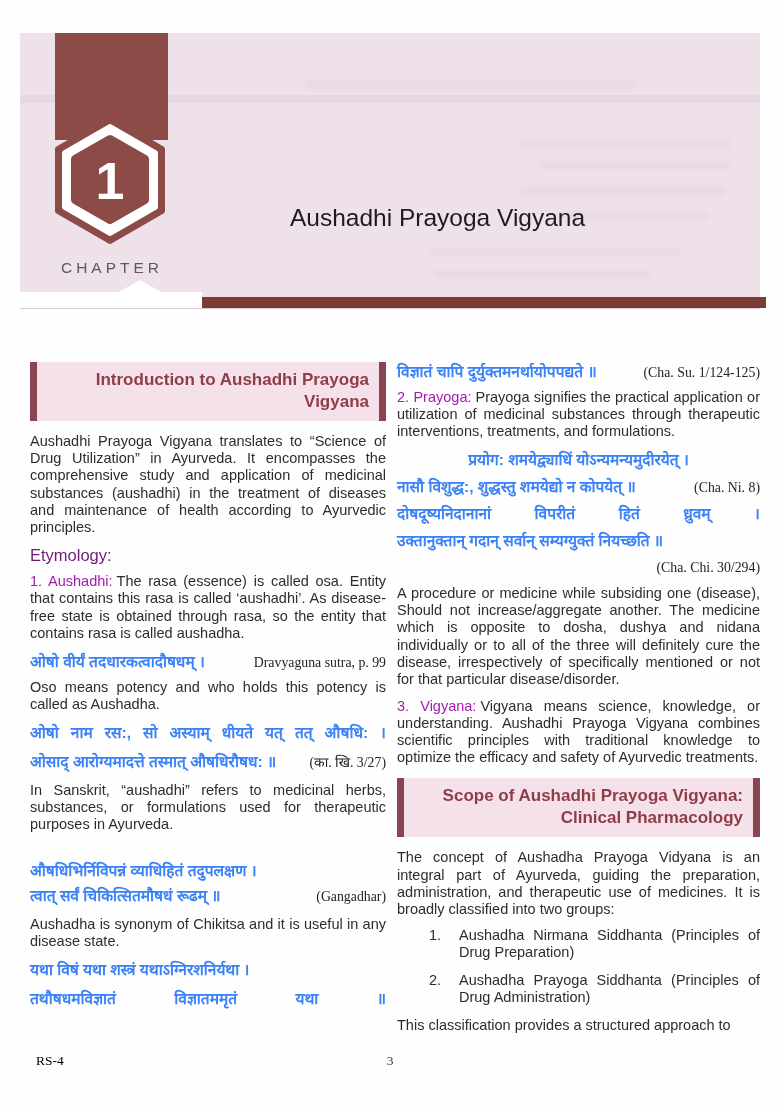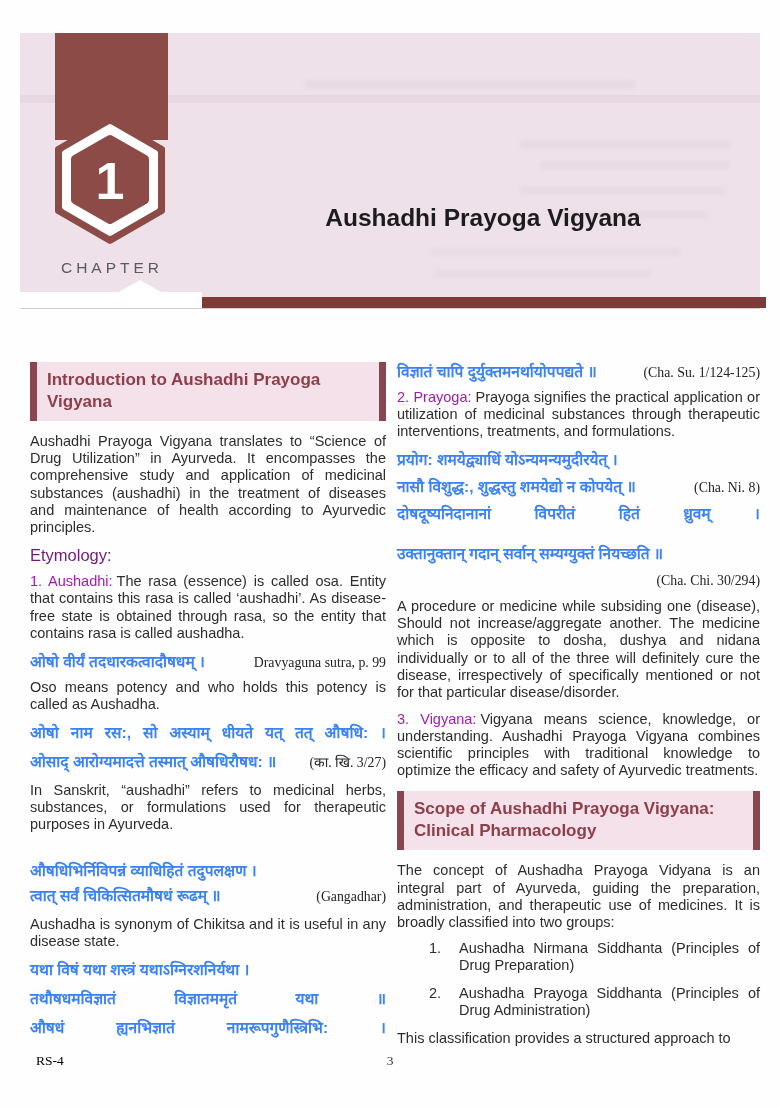--- a/index.html
+++ b/index.html
@@ -9,33 +9,33 @@
     font-family:"Liberation Sans","DejaVu Sans",sans-serif; color:#2d2d30; overflow:hidden;
   }
   
   .band { position:absolute; left:20px; top:33px; width:740px; height:276px;
     background:#eee1e9; border-bottom:1px solid #d8ccd4; }
   .band-shade { position:absolute; left:0; top:62px; width:740px; height:8px; background:#e0cfdc; opacity:.55; }
   .ribbon { position:absolute; left:55px; top:33px; width:113px; height:107px; background:#8c4b47; }
   .badge { position:absolute; left:49px; top:114px; width:122px; height:132px; }
   .chapter-label { position:absolute; left:48px; top:259px; width:128px; text-align:center;
     font-size:15.5px; letter-spacing:4px; color:#595a5e; font-weight:400; }
-  .chapter-title { position:absolute; left:283px; top:204px; width:400px; text-align:center;
-    font-size:24.5px; font-weight:700; color:#1c1c1e; }
+  .chapter-title { position:absolute; left:290px; top:204px; width:400px; 
+    font-size:24.5px; font-weight:400; color:#1c1c1e; }
   .white-strip { position:absolute; left:20px; top:292px; width:182px; height:16px; background:#ffffff; }
   .strip-peak { position:absolute; left:117px; top:280px; width:0; height:0;
     border-left:23px solid transparent; border-right:23px solid transparent; border-bottom:13px solid #ffffff; }
   .maroon-bar { position:absolute; left:202px; top:297px; width:564px; height:11px; background:#7d3b38; }
   .ghost { position:absolute; background:#9a8896; opacity:.07; filter:blur(2px); border-radius:2px; }
   
   .col { position:absolute; top:362px; font-size:14.5px; line-height:1.18; }
   .col-left  { left:30px;  width:356px; }
   .col-right { left:397px; width:363px; }
   .hbox { background:#f5e1ea; border-left:7px solid #8a4550; border-right:7px solid #8a4550;
-    padding:7px 10px 8px; font-weight:700; font-size:17px; line-height:1.3; color:#8e3d49; margin-bottom:12px; }
+    padding:7px 10px 8px; font-weight:700; font-size:17px; line-height:1.3; color:#8e3d49; margin-bottom:12px;text-align:right; }
   p.body { text-align:justify; margin-bottom:10px; }
   .lead-label { color:#a21caf; font-weight:400; margin-right:4px; }
   .sec-head { color:#701a75; font-weight:400; font-size:16.5px; margin:4px 0 8px; }
   .skt { font-weight:700; font-size:15.5px; color:#3b82f6; line-height:1.35; }
   .skt-line { margin-bottom:4px; }
   .spread { text-align:justify; text-align-last:justify; }
   .sutra-row { display:flex; justify-content:space-between; align-items:baseline; margin-bottom:6px; gap:8px; }
   .sutra-row .skt { white-space:nowrap; }
   .cite { font-family:"Liberation Serif","DejaVu Serif",serif; font-size:13.8px; color:#232326; white-space:nowrap; }
   .cite-right { text-align:right; margin:2px 0 8px; }
@@ -119,41 +119,40 @@
         <span class="skt">त्वात् सर्वं चिकित्सितमौषधं रूढम् ॥</span>
         <span class="cite">(Gangadhar)</span>
       </div>
     </div>
 
     <p class="body">Aushadha is synonym of Chikitsa and it is useful in any disease state.</p>
 
     <div class="verse-block">
       <div class="skt skt-line">यथा विषं यथा शस्त्रं यथाऽग्निरशनिर्यथा ।</div>
       <div class="skt skt-line spread">तथौषधमविज्ञातं विज्ञातममृतं यथा ॥</div>
-      <div class="skt skt-line spread">औषधं ह्यनभिज्ञातं नामरूपगुणैस्त्रिभि: ।</div>
     </div>
 
   </div>
 
   <div class="col col-right">
 
     <div class="sutra-row">
       <span class="skt">विज्ञातं चापि दुर्युक्तमनर्थायोपपद्यते ॥</span>
       <span class="cite">(Cha. Su. 1/124-125)</span>
     </div>
 
     <p class="body"><b class="lead-label">2. Prayoga:</b><span>Prayoga signifies the practical application or utilization of medicinal substances through therapeutic interventions, treatments, and formulations.</span></p>
 
     <div class="verse-block">
-      <div class="skt skt-line" style="margin-bottom:6px;">प्रयोग: शमयेद्व्याधिं योऽन्यमन्यमुदीरयेत् ।</div>
+      <div class="skt skt-line" style="margin-bottom:6px;text-align:center;">प्रयोग: शमयेद्व्याधिं योऽन्यमन्यमुदीरयेत् ।</div>
       <div class="sutra-row">
         <span class="skt">नासौ विशुद्ध:, शुद्धस्तु शमयेद्यो न कोपयेत् ॥</span>
         <span class="cite">(Cha. Ni. 8)</span>
       </div>
-      <div class="skt skt-line spread" style="margin-bottom:19px;">दोषदूष्यनिदानानां विपरीतं हितं ध्रुवम् ।</div>
+      <div class="skt skt-line spread" style="margin-bottom:6px;">दोषदूष्यनिदानानां विपरीतं हितं ध्रुवम् ।</div>
       <div class="skt skt-line">उक्तानुक्तान् गदान् सर्वान् सम्यग्युक्तं नियच्छति ॥</div>
       <div class="cite cite-right">(Cha. Chi. 30/294)</div>
     </div>
 
     <p class="body">A procedure or medicine while subsiding one (disease), Should not increase/aggregate another. The medicine which is opposite to dosha, dushya and nidana individually or to all of the three will definitely cure the disease, irrespectively of specifically mentioned or not for that particular disease/disorder.</p>
 
     <p class="body" style="margin-bottom:12px;"><b class="lead-label">3. Vigyana:</b><span>Vigyana means science, knowledge, or understanding. Aushadhi Prayoga Vigyana combines scientific principles with traditional knowledge to optimize the efficacy and safety of Ayurvedic treatments.</span></p>
 
     <div class="hbox">Scope of Aushadhi Prayoga Vigyana: Clinical Pharmacology</div>
 

